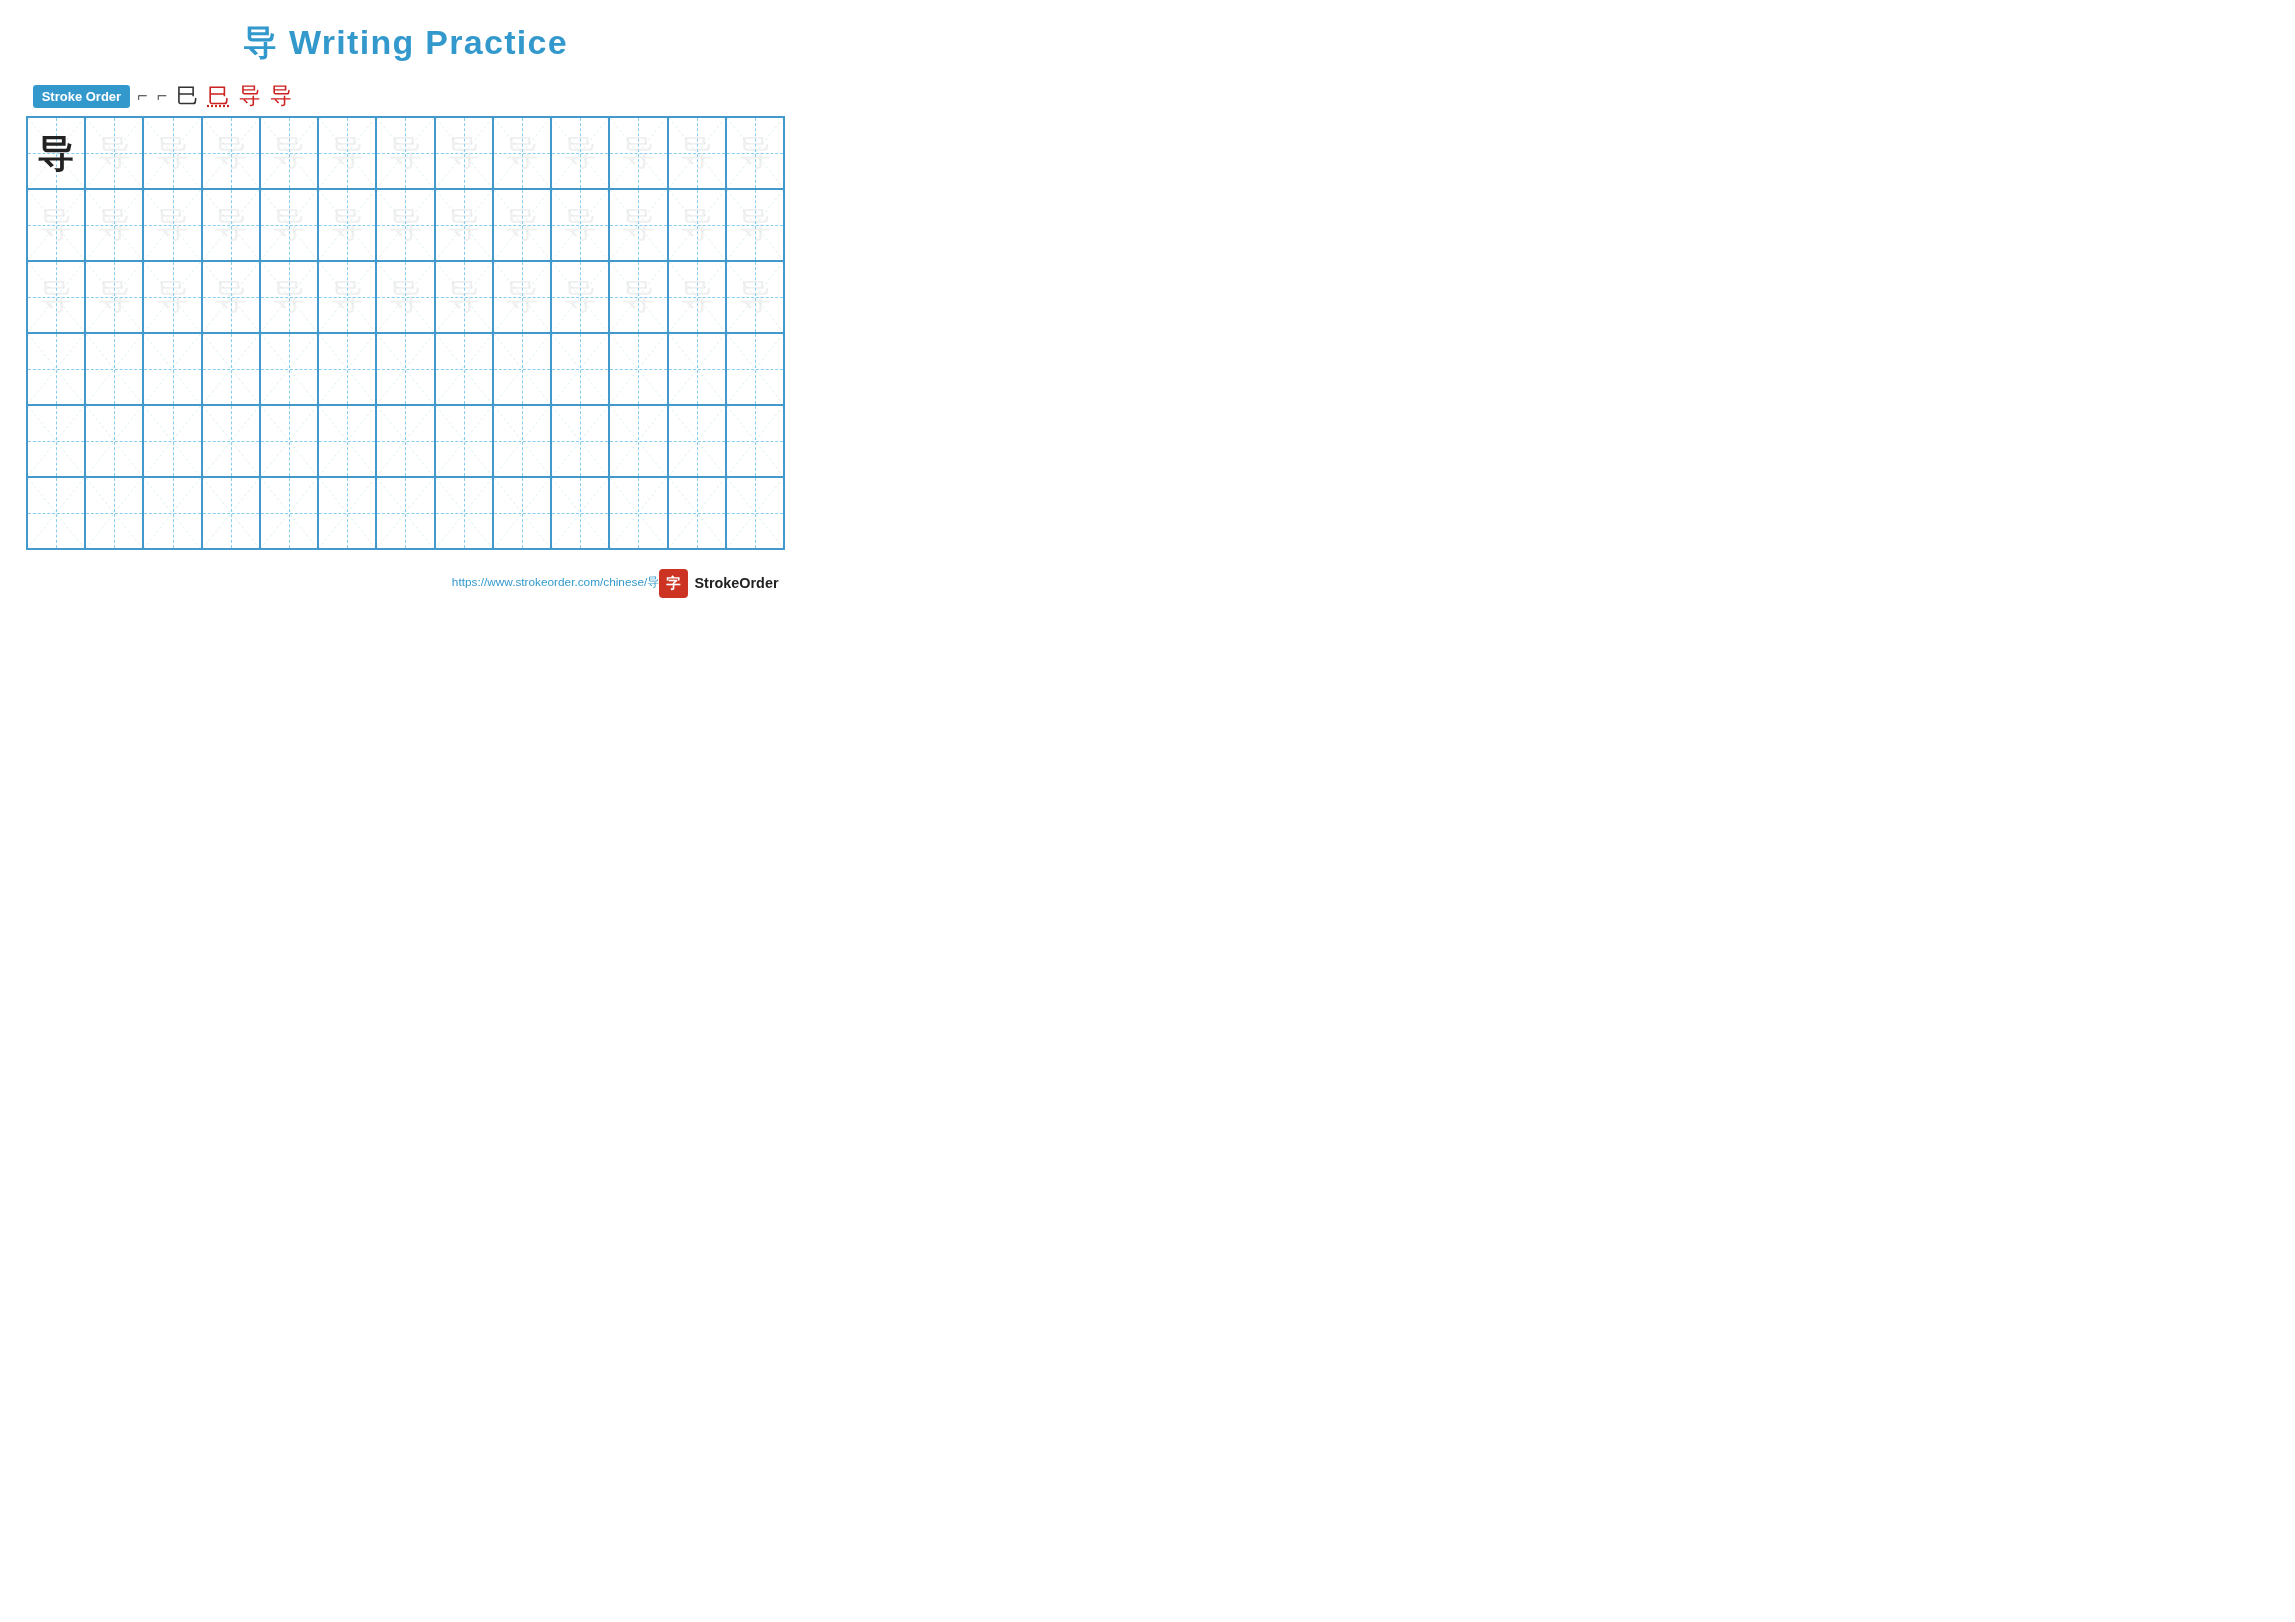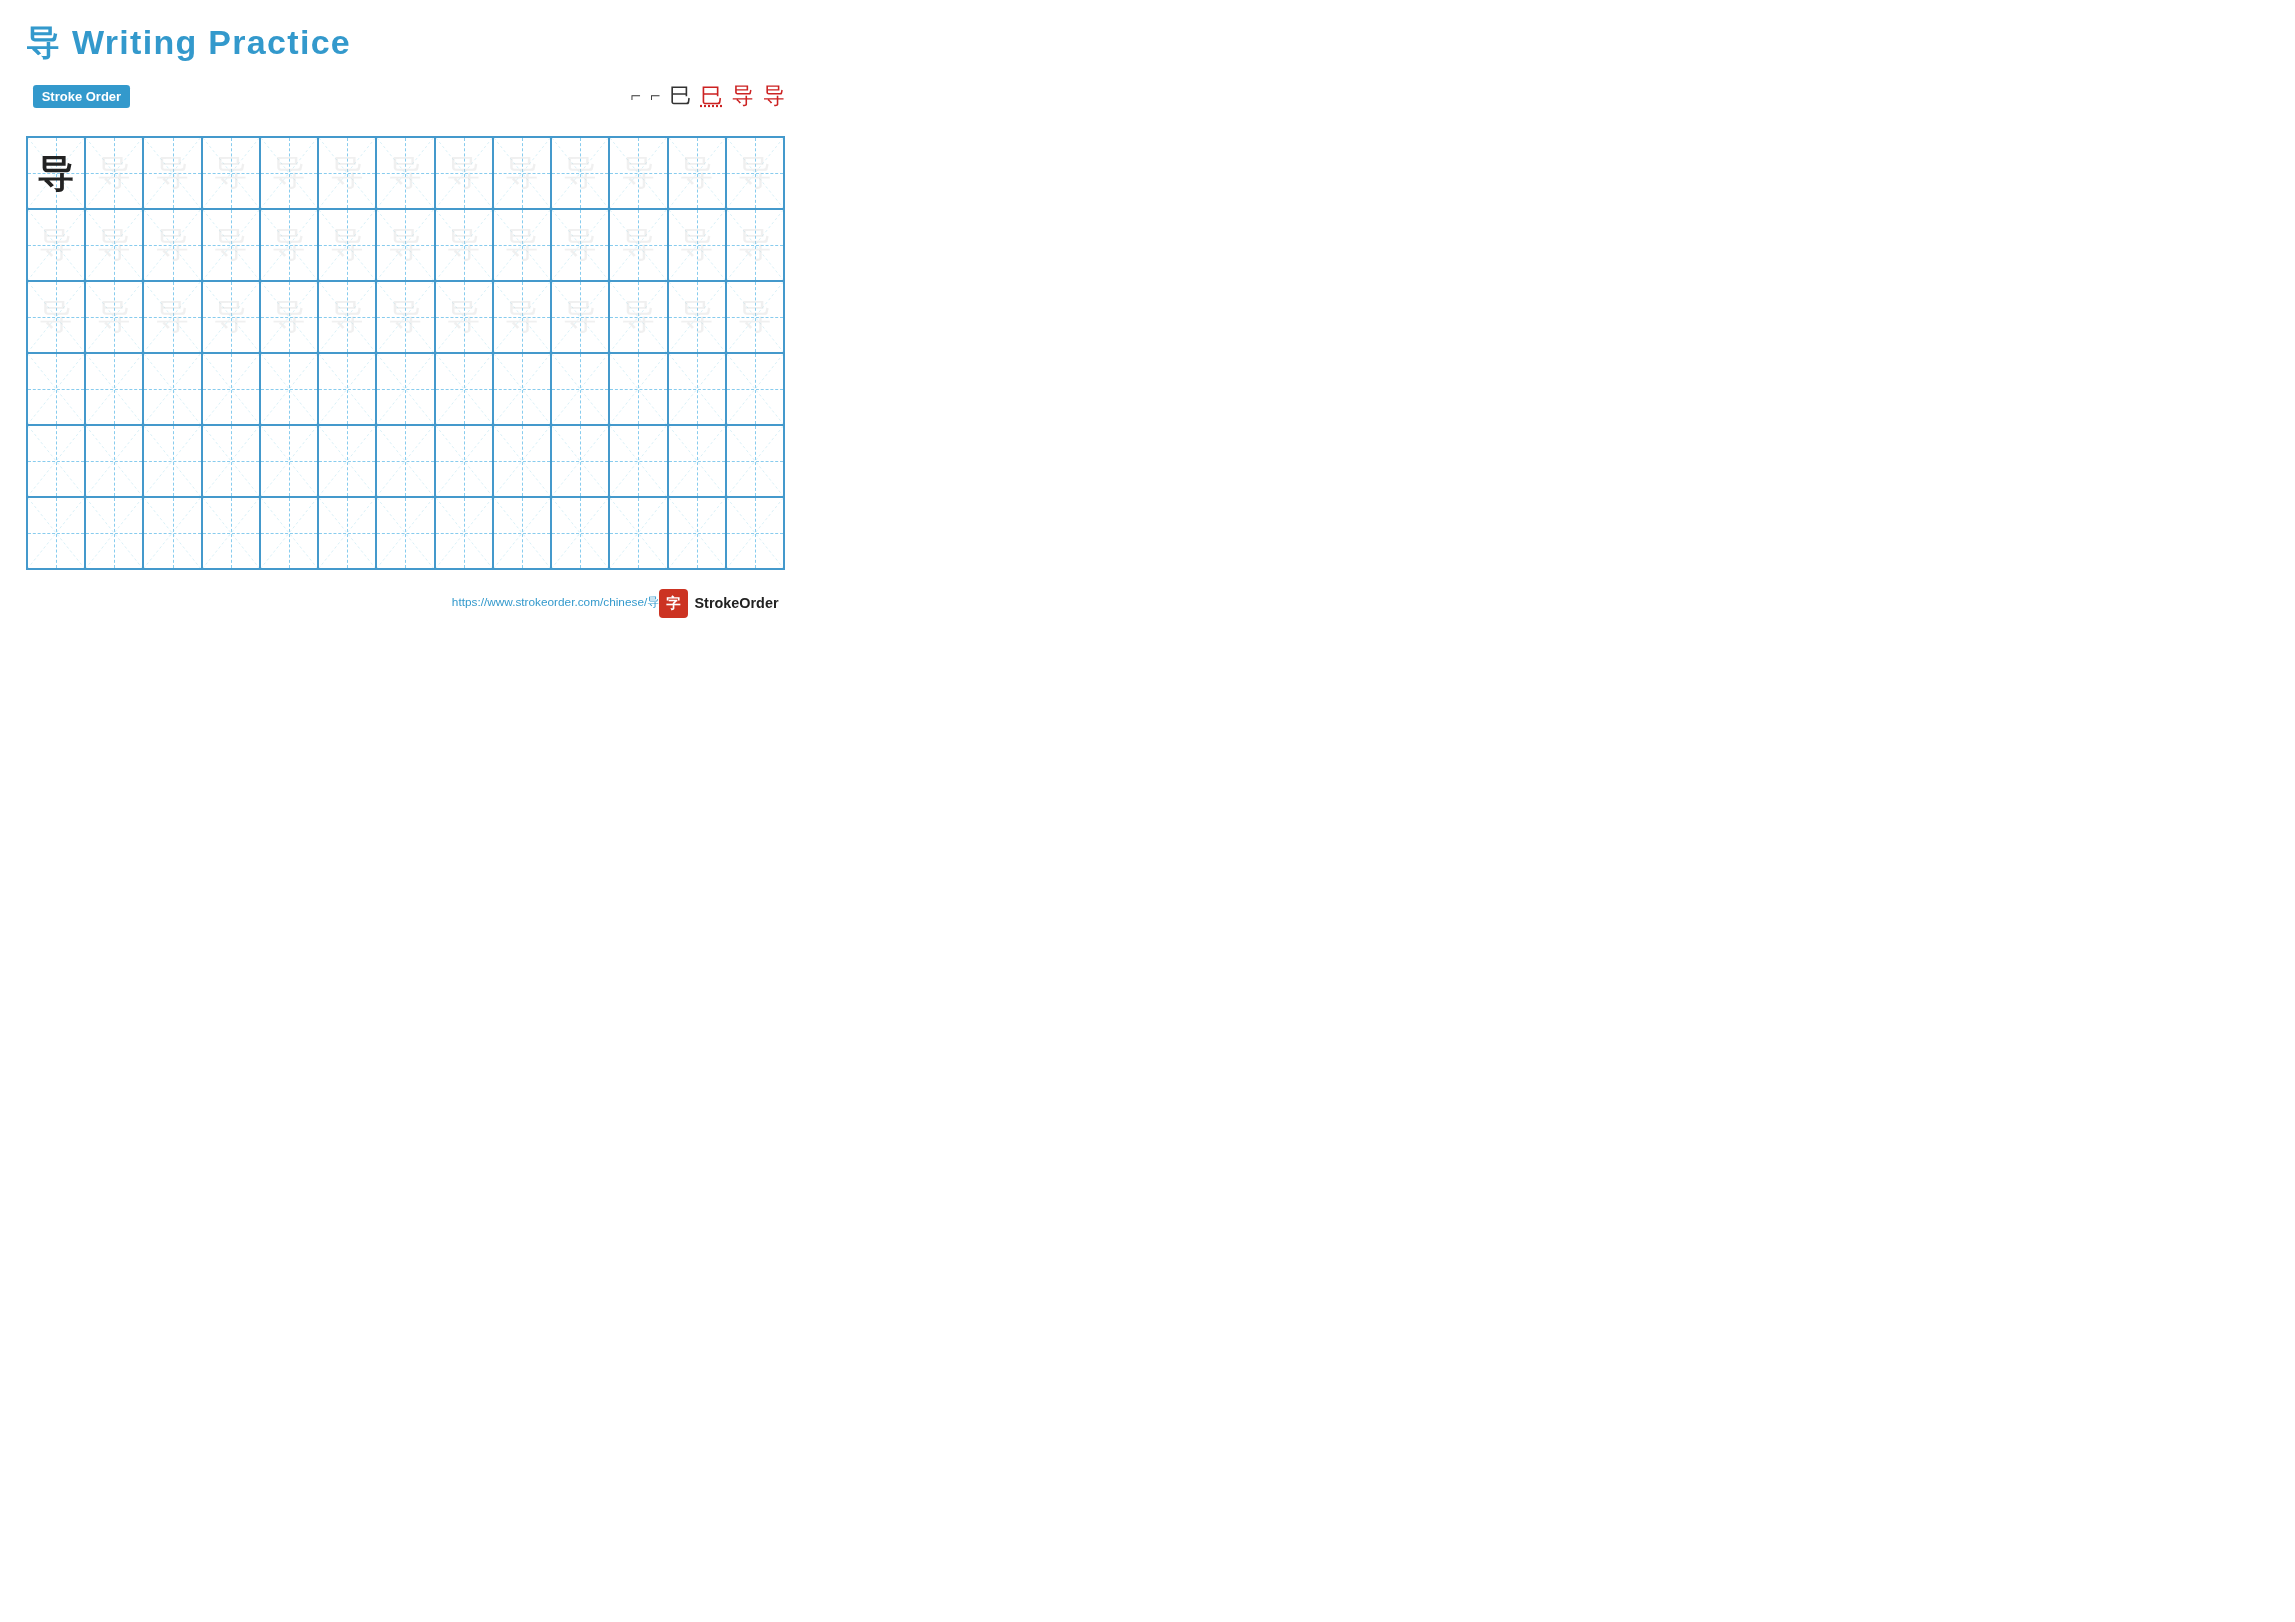--- a/index.html
+++ b/index.html
@@ -8,36 +8,35 @@
       background: #ffffff;
       font-family: Arial, sans-serif;
       width: 811px;
       min-height: 573px;
       padding: 19.6px 26px;
       position: relative;
     }
 
     
     .page-title {
-      text-align: left;
+      text-align: center;
       font-size: 34px;
       font-weight: bold;
       color: #3399cc;
       margin-bottom: 15.7px;
       letter-spacing: 1.3px;
     }
 
     
     .stroke-order-row {
       display: flex;
       align-items: center;
       gap: 7px;
-      margin-bottom: 25px;
+      margin-bottom: 5px;
       padding-left: 6.5px;
-      justify-content: space-between;
     }
 
     .stroke-order-badge {
       background: #3399cc;
       color: #ffffff;
       font-size: 13px;
       font-weight: bold;
       padding: 3.9px 9.2px;
       border-radius: 3.3px;
       white-space: nowrap;

